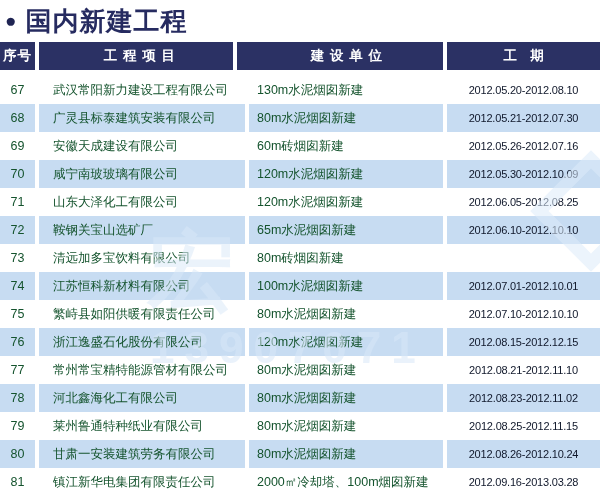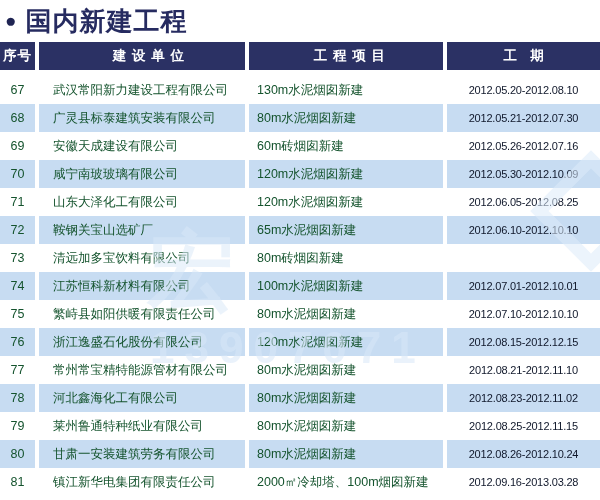--- a/index.html
+++ b/index.html
@@ -74,22 +74,22 @@
 <div class="wm wm-digits">13907071</div>
 
 <div class="title-row">
   <span class="bullet">●</span>
   <span class="page-title">国内新建工程</span>
 </div>
 
 <div class="tbl">
   <div class="hrow">
     <div class="hcell c1">序号</div>
+    <div class="hcell c3">工 程 项 目</div>
     <div class="hcell c2">建 设 单 位</div>
-    <div class="hcell c3">工 程 项 目</div>
     <div class="hcell c4">工　期</div>
   </div>
   <div>
       <div class="row">
         <div class="cell cell-no c1">67</div>
         <div class="cell cell-company c2">武汉常阳新力建设工程有限公司</div>
         <div class="cell cell-project c3">130m水泥烟囱新建</div>
         <div class="cell cell-period c4">2012.05.20-2012.08.10</div>
       </div>
       <div class="row alt">

